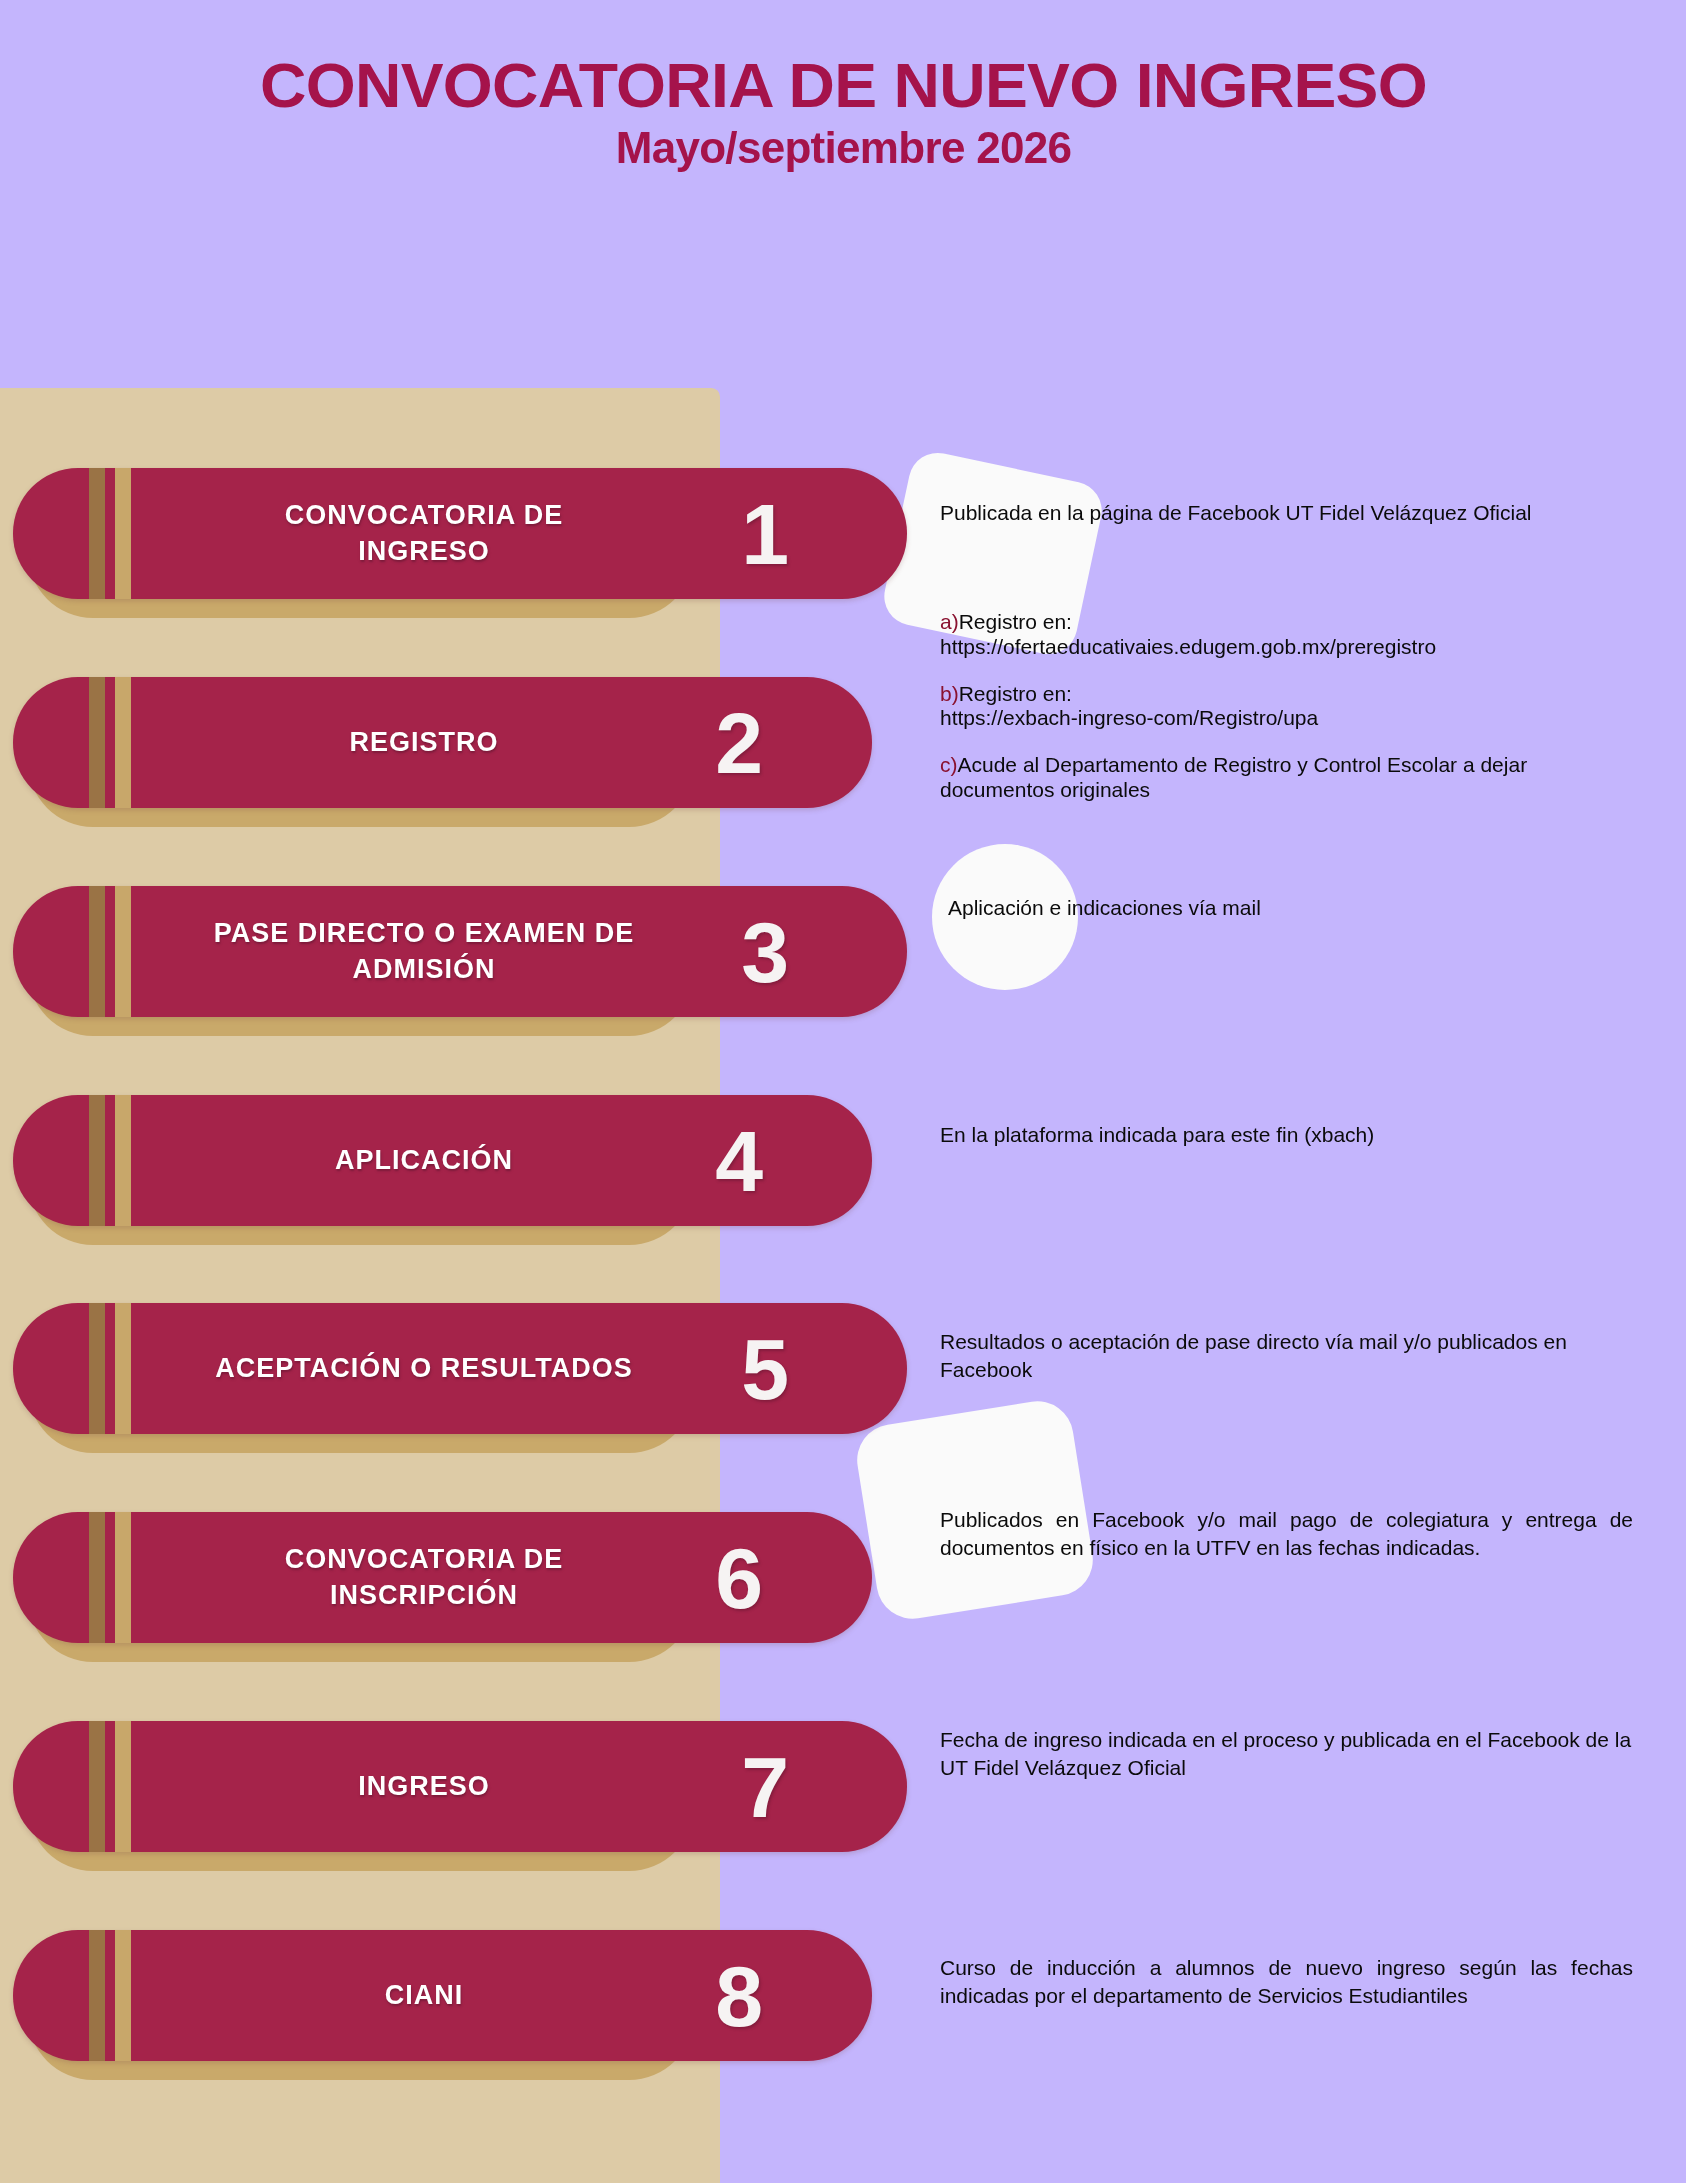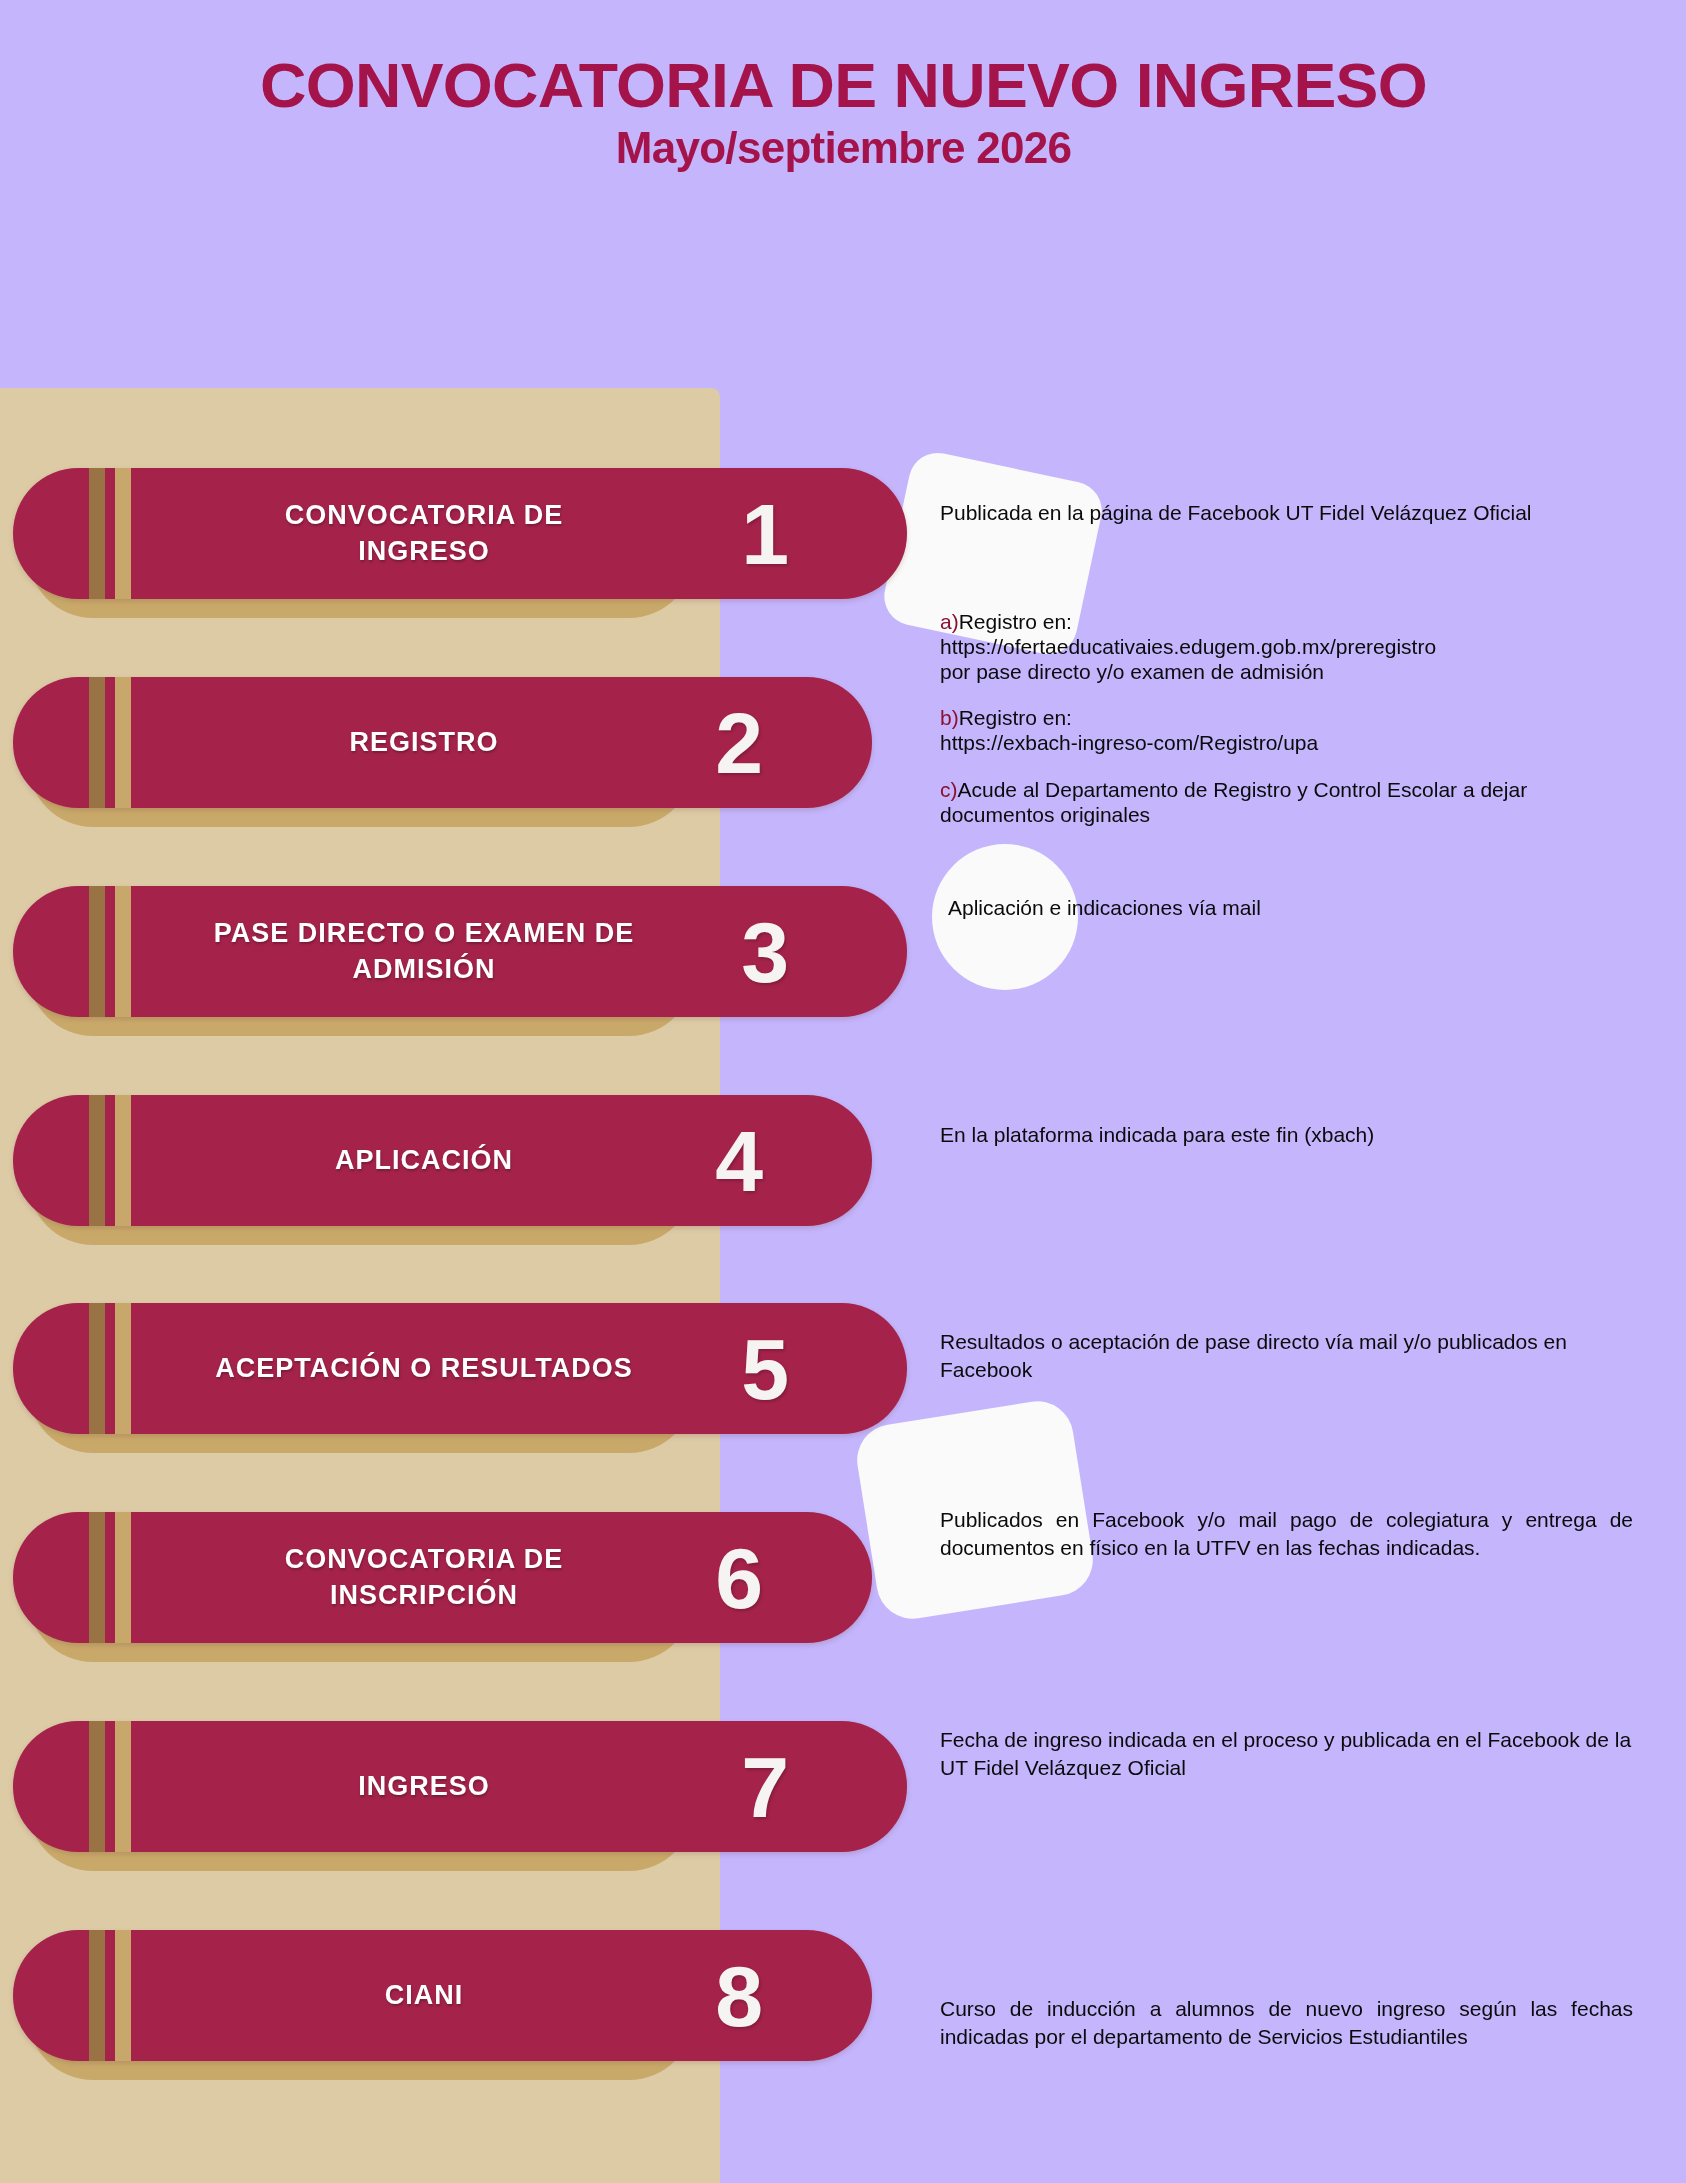--- a/index.html
+++ b/index.html
@@ -213,21 +213,20 @@
         <div class="pill-label">
           <span>REGISTRO</span>
         </div>
         <div class="pill-number" style="right:109px;">2</div>
       </div>
     </div>
     <div class="desc" style="top:610px;">
       <div class="blk tight">
         <p><span class="marker">a)</span><span>Registro en:</span></p>
         <p>https://ofertaeducativaies.edugem.gob.mx/preregistro</p>
-        <p>por pase directo y/o examen de admisión</p>
       </div>
       <div class="blk tight">
         <p><span class="marker">b)</span><span>Registro en:</span></p>
         <p>https://exbach-ingreso-com/Registro/upa</p>
       </div>
       <div class="blk tight">
         <p><span class="marker">c)</span><span>Acude al Departamento de Registro y Control Escolar a dejar documentos originales</span></p>
       </div>
     </div>
 
@@ -306,17 +305,17 @@
       <div class="pill-shadow" style="width:666px;"></div>
       <div class="pill" style="width:859px;">
         <div class="stripe stripe-dark"></div>
         <div class="stripe stripe-light"></div>
         <div class="pill-label">
           <span>CIANI</span>
         </div>
         <div class="pill-number" style="right:109px;">8</div>
       </div>
     </div>
-    <div class="desc justify" style="top:1995px;">Curso de inducción a alumnos de nuevo ingreso según las fechas indicadas por el departamento de Servicios Estudiantiles</div>
+    <div class="desc justify" style="top:1954px;">Curso de inducción a alumnos de nuevo ingreso según las fechas indicadas por el departamento de Servicios Estudiantiles</div>
 
   </div>
 </div>
 
 
 </body></html>

